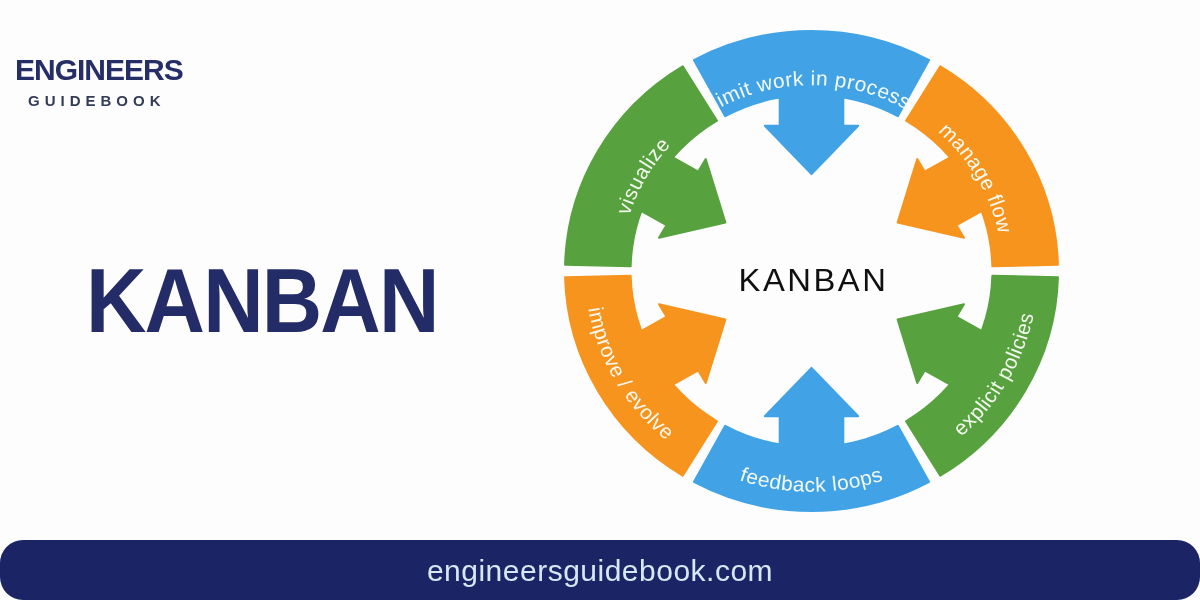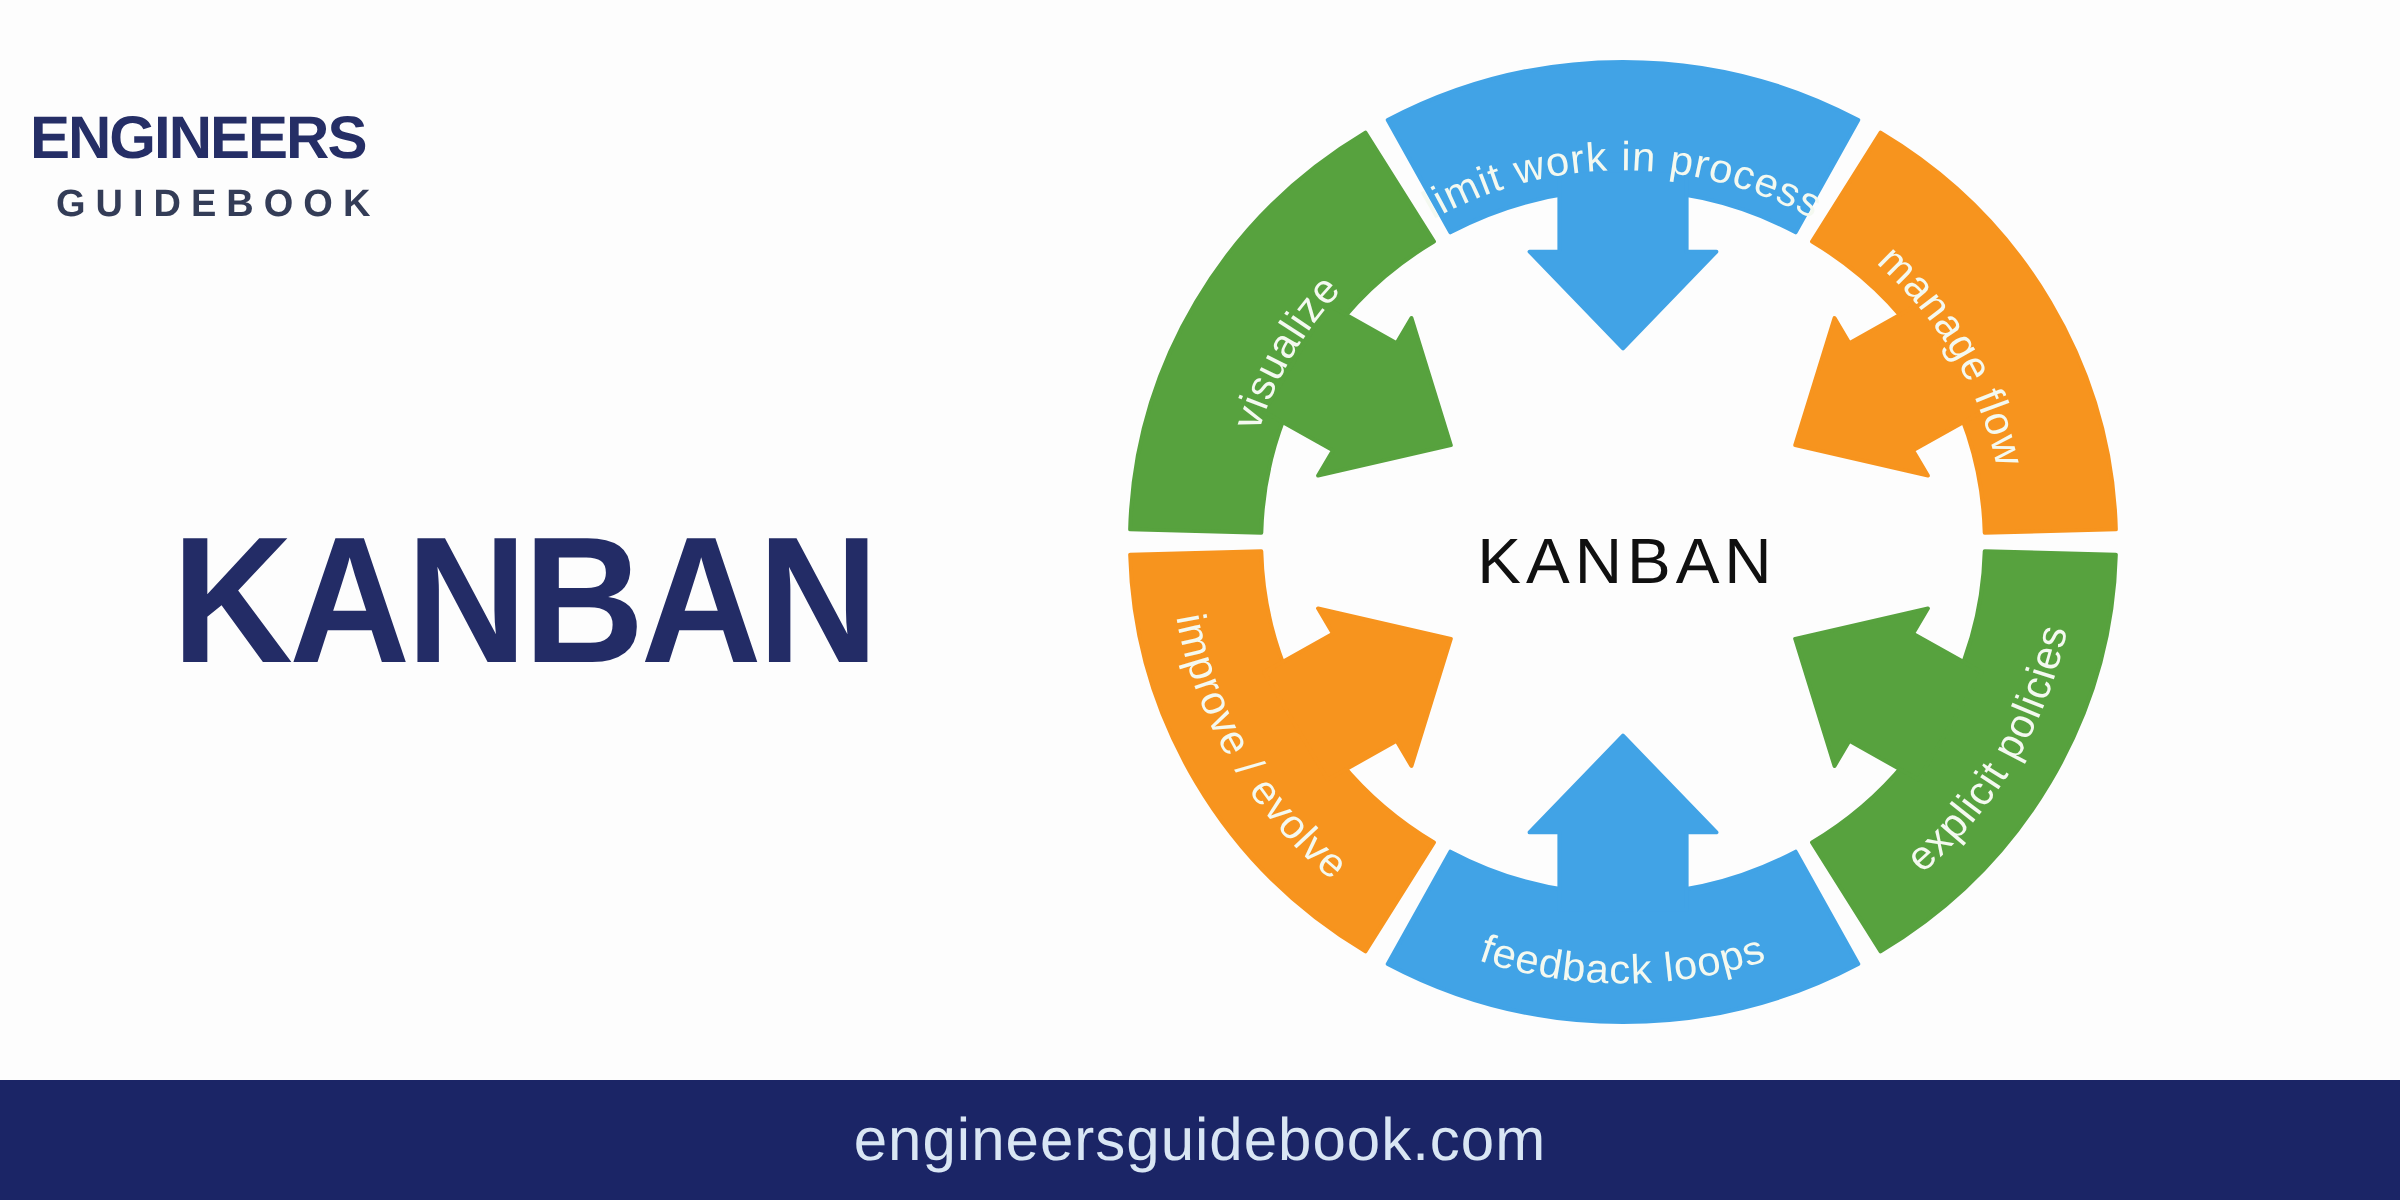--- a/index.html
+++ b/index.html
@@ -7,40 +7,40 @@
     width:1200px;height:600px;position:relative;overflow:hidden;
     background:#fdfdfd;
     font-family:"Liberation Sans", sans-serif;
   }
   .brand{position:absolute;left:15px;top:16px;}
   .brand-line1{
     font-size:30px;font-weight:bold;color:#252e66;letter-spacing:-1px;line-height:1;margin-top:39px;
   }
   .brand-line2{
     margin-top:8px;margin-left:13px;
-    font-size:19px;font-weight:bold;color:#333c57;letter-spacing:5px;line-height:1;
+    font-size:15px;font-weight:bold;color:#333c57;letter-spacing:5px;line-height:1;
   }
   .page-title{
     position:absolute;left:86px;top:256px;margin:0;
     font-size:90px;font-weight:bold;color:#232c66;letter-spacing:-2px;line-height:1;
     transform:scaleX(0.93);transform-origin:left center;
   }
   .diagram-wrap{position:absolute;left:563px;top:29px;width:497px;height:484px;}
   .diagram-wrap svg{display:block;width:100%;height:100%;}
   .arc-label{
     font-family:"Liberation Sans", sans-serif;
     font-size:21px;fill:#f4f9f0;letter-spacing:0.5px;text-anchor:middle;
   }
   .center-label{
     font-family:"Liberation Sans", sans-serif;
     font-size:33px;fill:#101010;letter-spacing:2.5px;text-anchor:middle;
   }
   .footer-bar{
     position:absolute;left:0;bottom:0;width:1200px;height:60px;
-    background:#1b2566;display:flex;align-items:center;justify-content:center;
+    background:#1b2566;display:flex;align-items:center;justify-content:center;border-radius:23px;
   }
   .footer-url{
     color:#d9e6f4;font-size:30px;letter-spacing:0.5px;line-height:1;padding-top:2px;
   }
 </style>
 </head>
 <body>
 
 <div class="brand">
   <div class="brand-line1">ENGINEERS</div>

